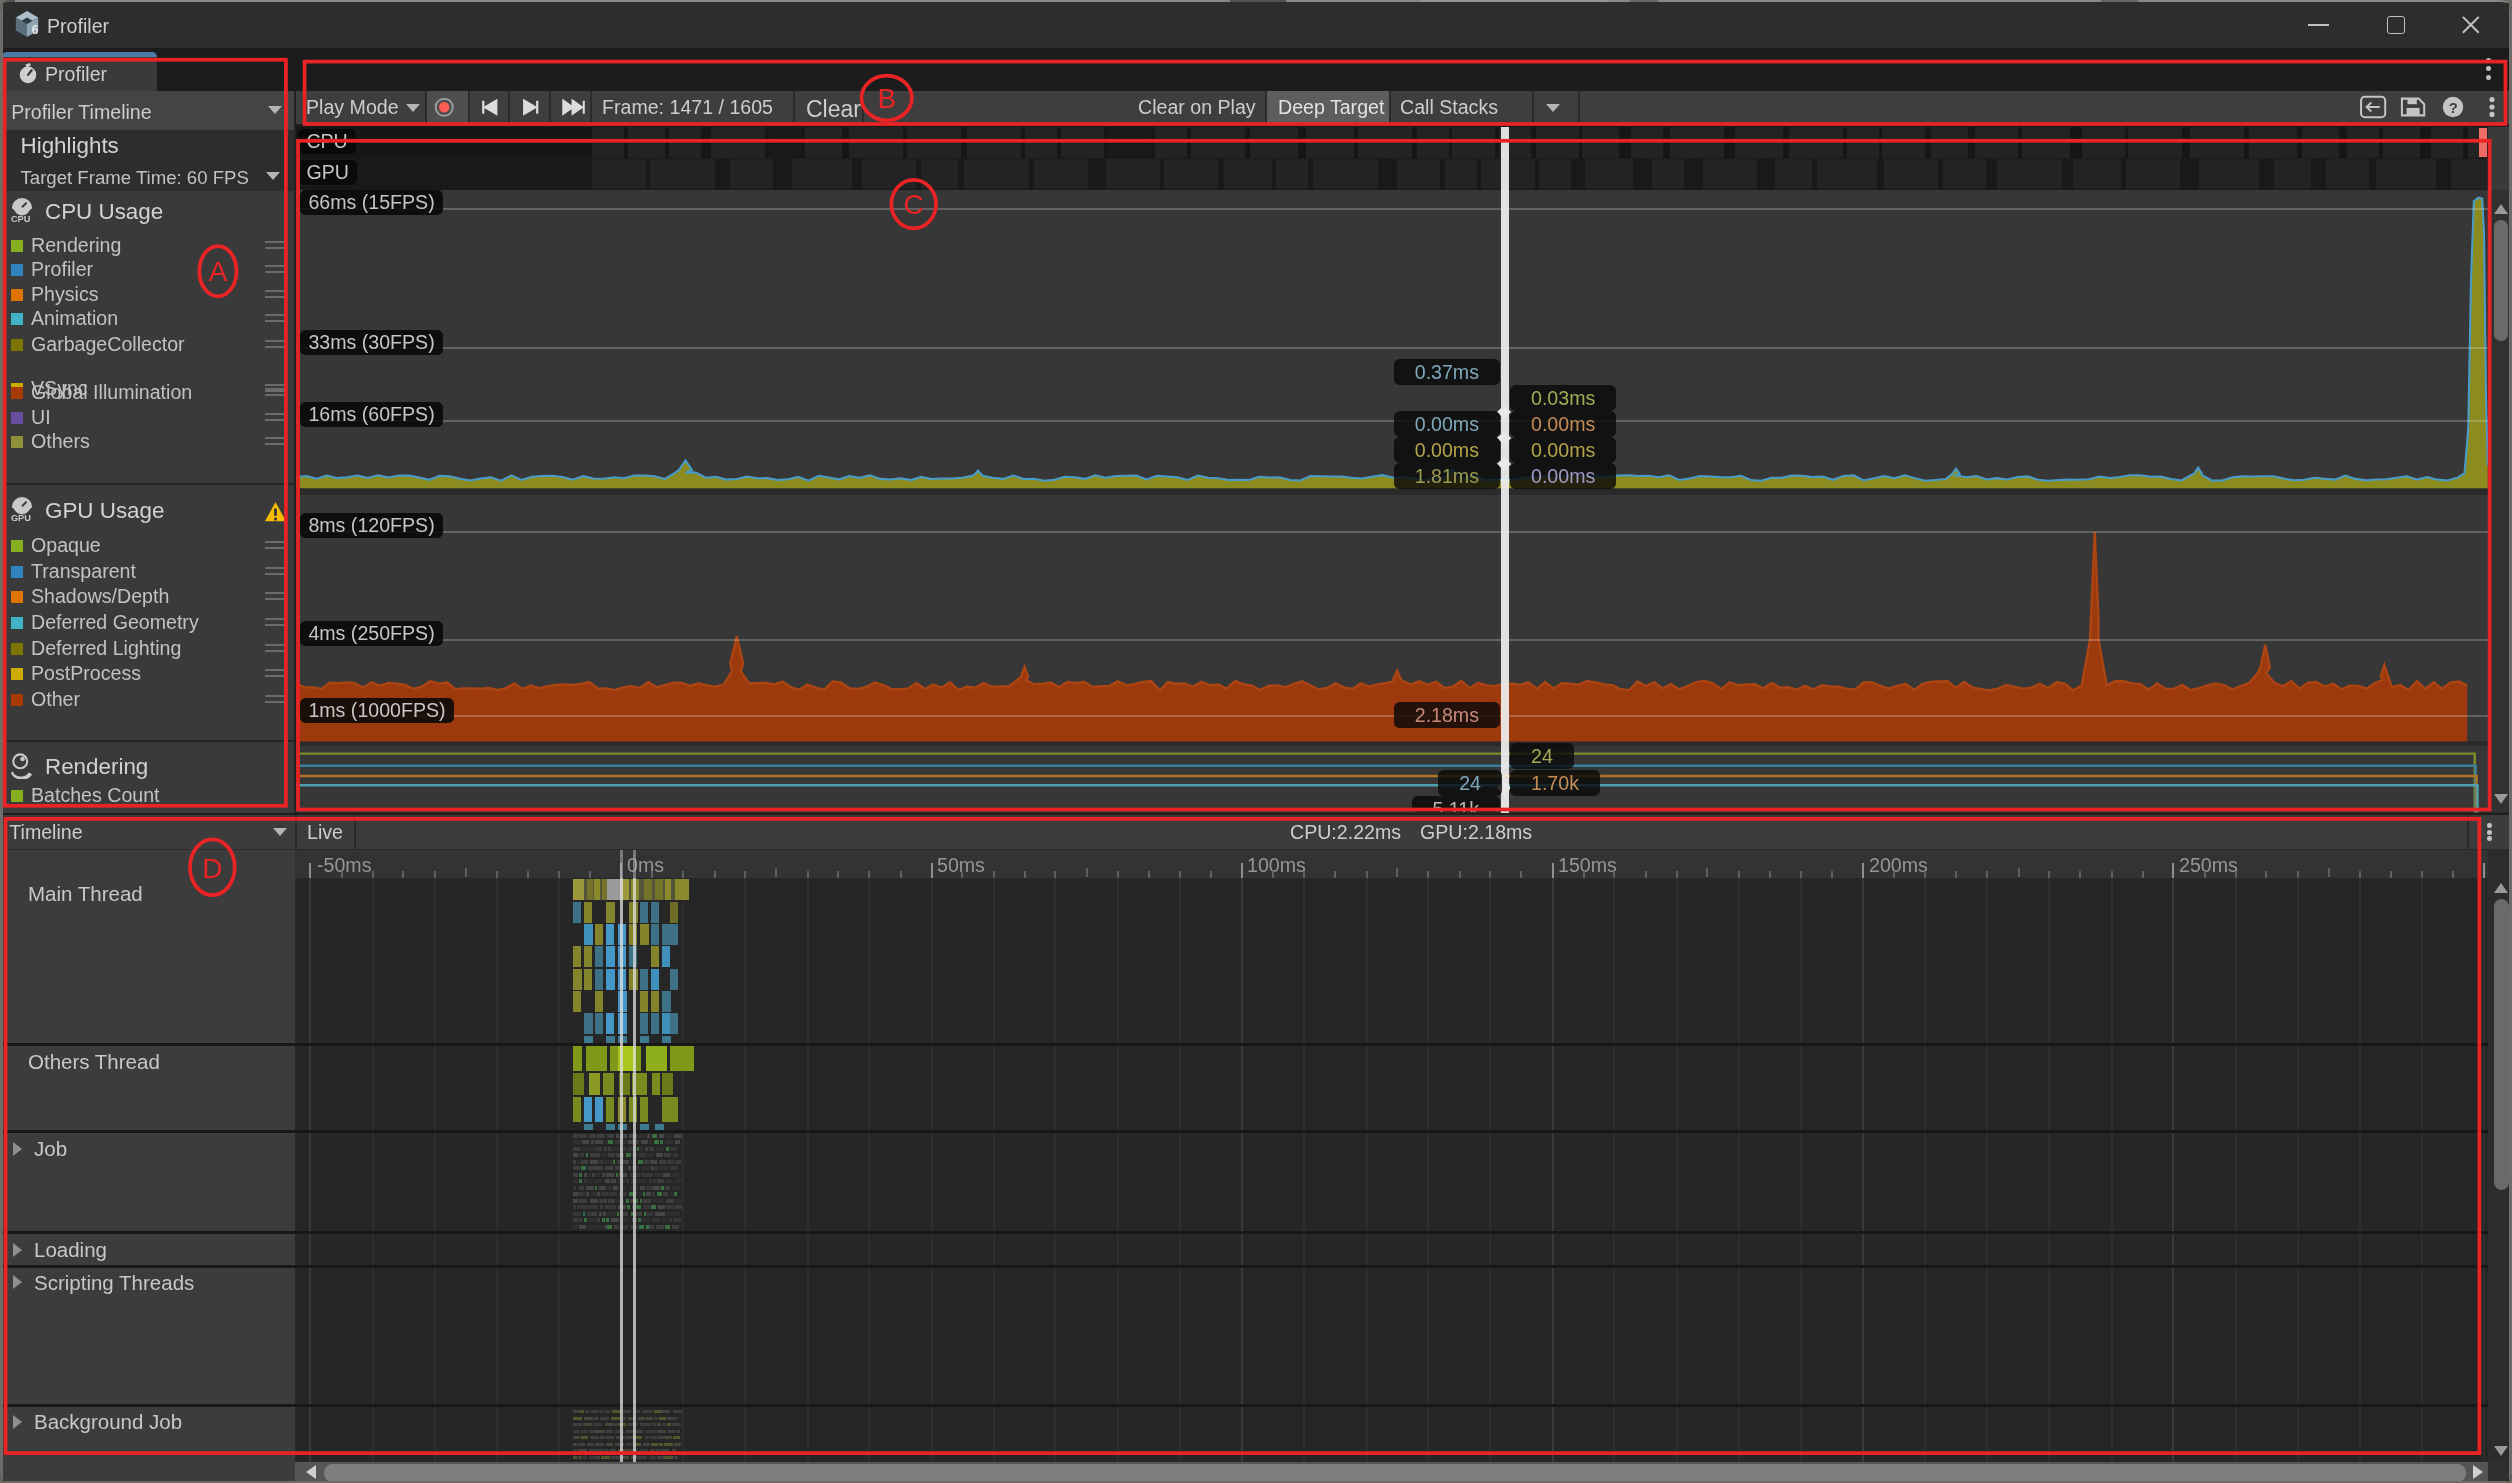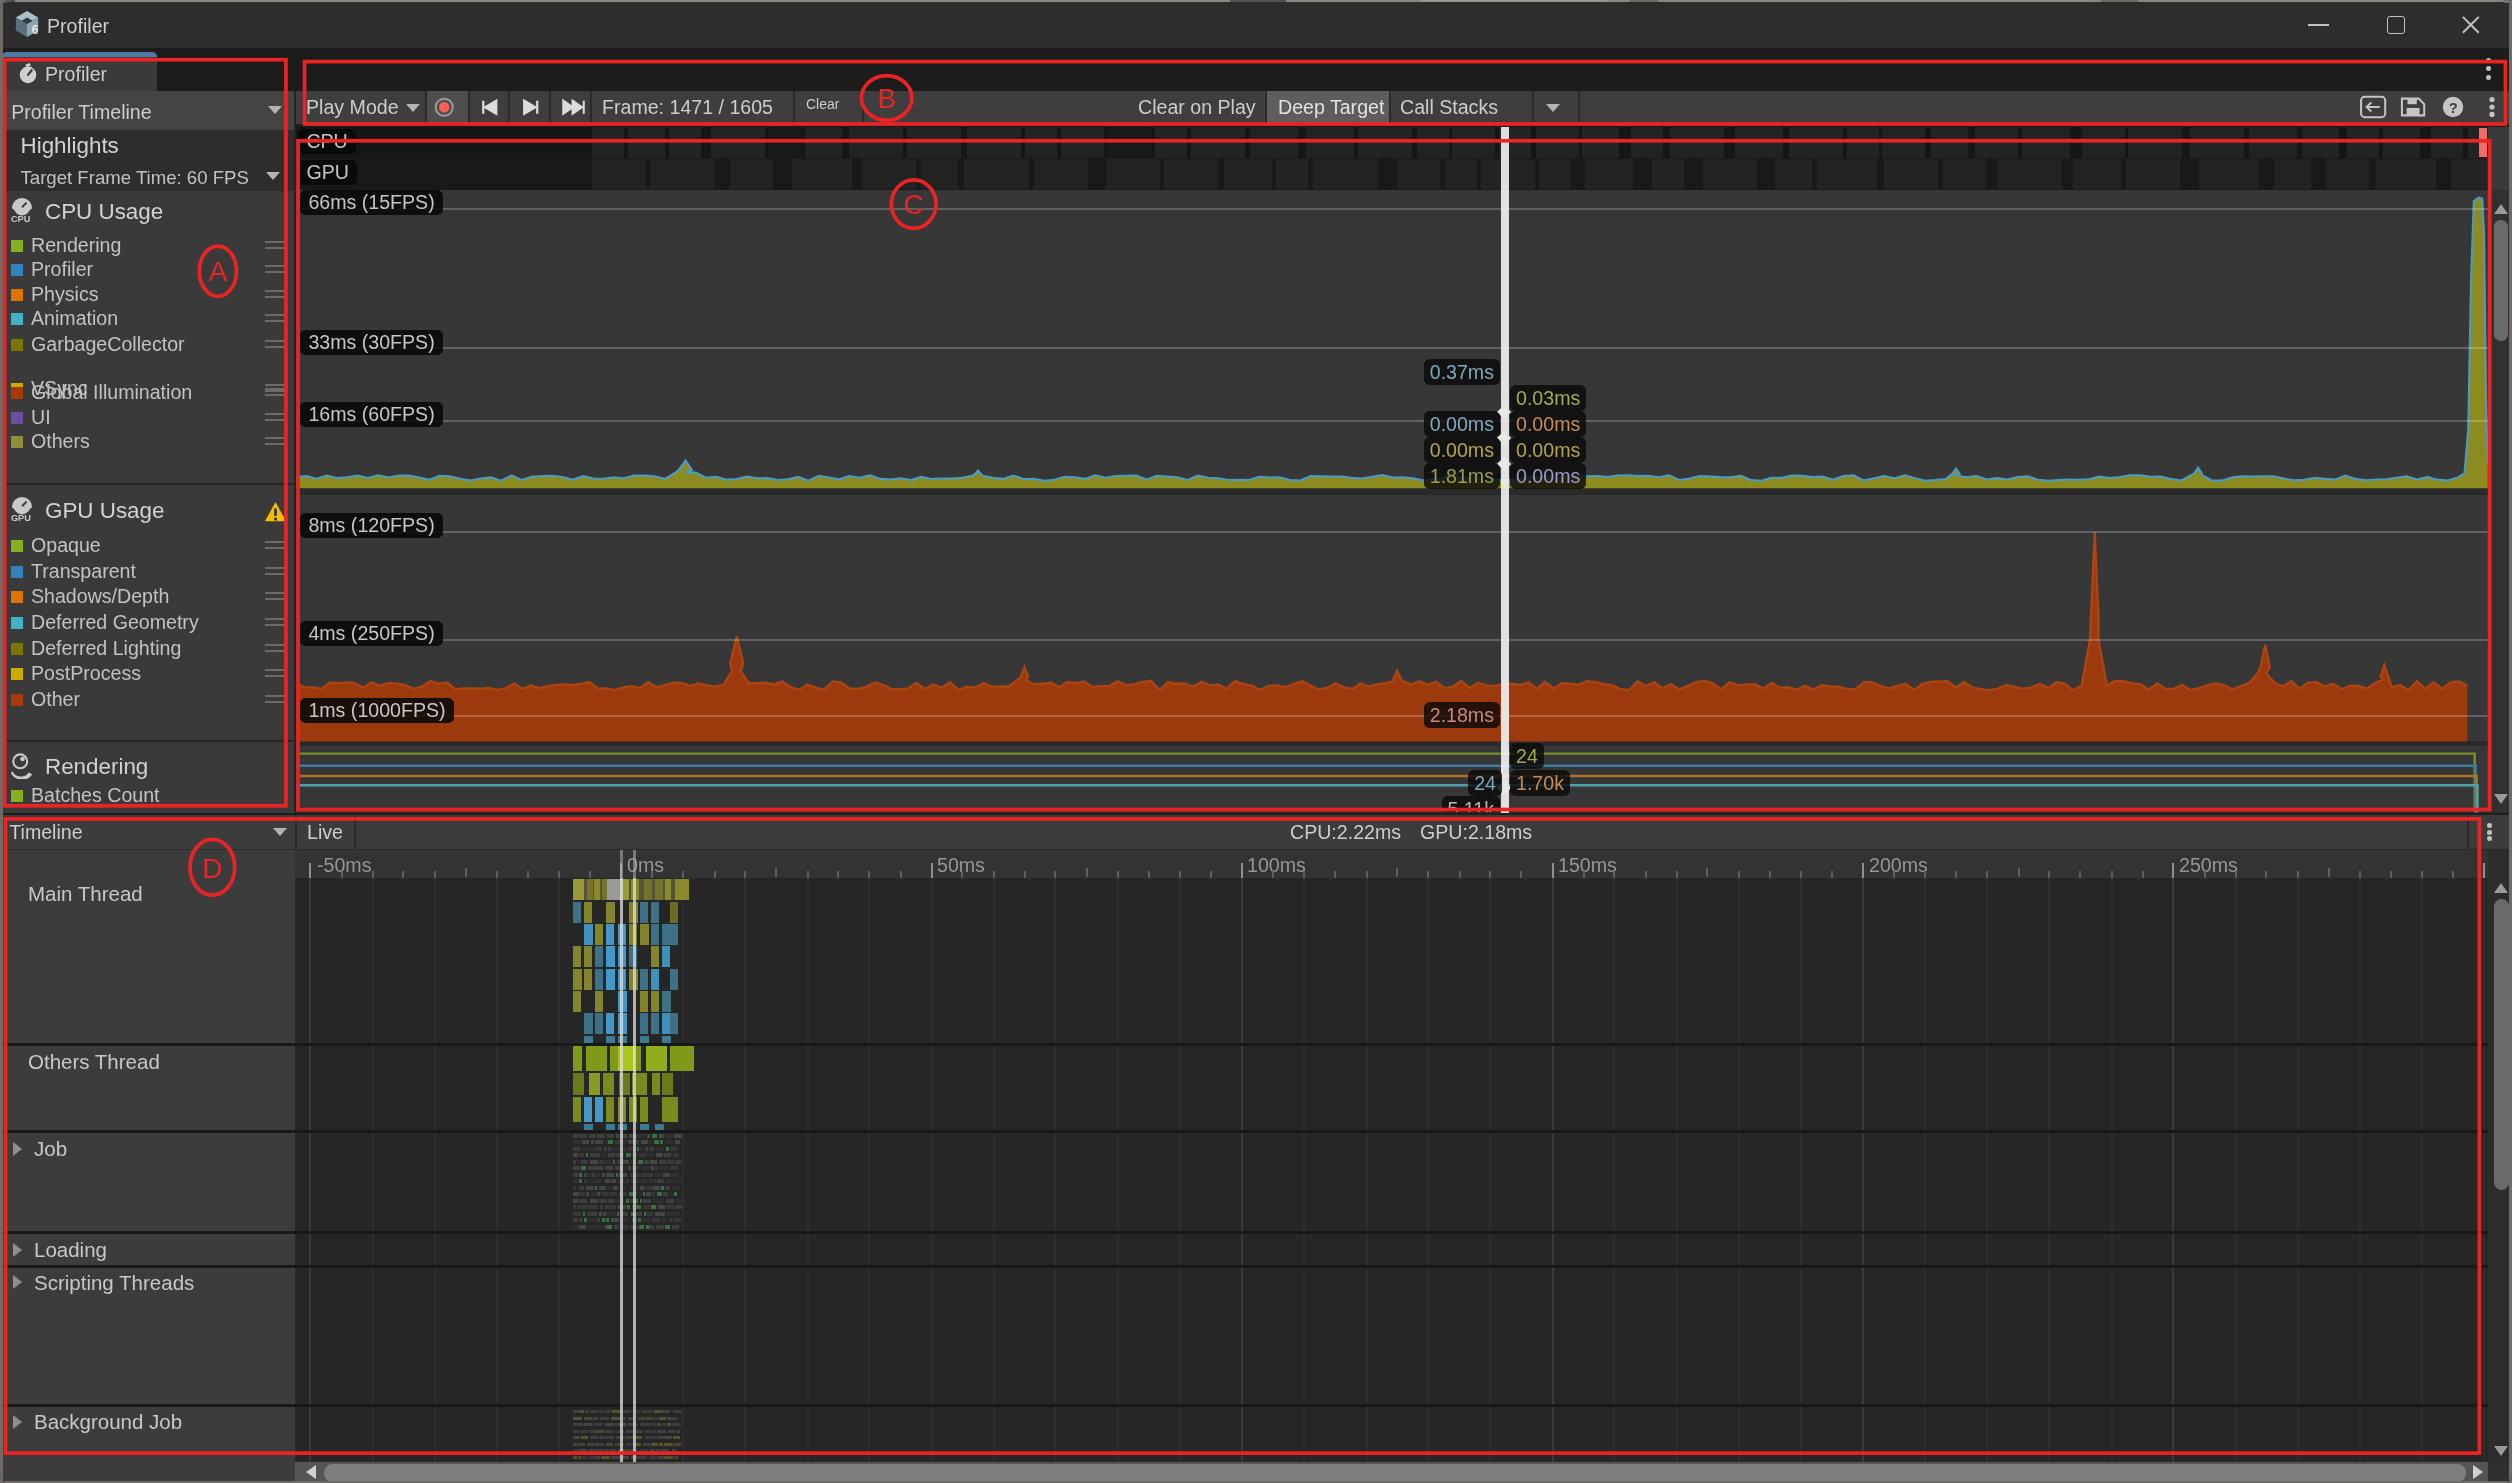--- a/index.html
+++ b/index.html
@@ -2,21 +2,21 @@
 <html style="font-size:15px"><head><meta charset="utf-8"><style>
 html,body{margin:0;padding:0;background:#2b2b2b;}
 *{box-sizing:border-box;font-family:"Liberation Sans",sans-serif;}
 #root{position:relative;width:2512px;height:1484px;overflow:hidden;background:#6f6b67;}
 #win{position:absolute;left:0;top:0;width:2512px;height:1484px;border-radius:10.2px;overflow:hidden;background:#2b2b2b;}
 .abs{position:absolute;}
 .t{position:absolute;color:#c8c8c8;white-space:nowrap;}
 .pill{position:absolute;background:rgba(8,8,8,0.88);color:#c6c6c6;border-radius:5.6px;
   font-size:19.6px;line-height:25px;padding:0 8.4px;}
 .tip{position:absolute;background:rgba(10,10,10,0.82);border-radius:5.6px;font-size:19.6px;
-  line-height:26px;padding:0 6px;}
+  line-height:26px;padding:0 21px;}
 .leg{position:absolute;left:0;width:295px;height:25px;}
 .leg .sq{position:absolute;left:11.2px;top:6.5px;width:12px;height:12px;}
 .leg .lt{position:absolute;left:31px;top:0;font-size:19.6px;line-height:25px;color:#c2c2c2;}
 .leg .h1,.leg .h2{position:absolute;right:10.2px;height:1.9px;width:19.6px;background:#6b6b6b;}
 .leg .h1{top:8.4px}.leg .h2{top:14px}
 .tri-d{width:0;height:0;border-left:7.5px solid transparent;border-right:7.5px solid transparent;border-top:8.4px solid #b4b4b4;}
 .tri-r{width:0;height:0;border-top:7.5px solid transparent;border-bottom:7.5px solid transparent;border-left:9.3px solid #8f8f8f;}
 </style></head>
 <body>
 <div id="root">
@@ -68,21 +68,21 @@
 <svg class="abs" style="left:473px;top:96px" width="121" height="22.4" viewBox="0 0 130 24">
 <path d="M11 5 v14 M25 5 L13 12 L25 19 Z" stroke="#dcdcdc" stroke-width="2.4" fill="#dcdcdc"></path>
 <path d="M55 5 L67 12 L55 19 Z M69 5 v14" stroke="#dcdcdc" stroke-width="2.4" fill="#dcdcdc"></path>
 <path d="M97 5 L107 12 L97 19 Z M107 5 L117 12 L107 19 Z M119 5 v14" stroke="#dcdcdc" stroke-width="2.2" fill="#dcdcdc"></path>
 </svg>
 <div class="abs" style="left:508px;top:91px;width:1.9px;height:33px;background:#2b2b2b;"></div>
 <div class="abs" style="left:549px;top:91px;width:1.9px;height:33px;background:#2b2b2b;"></div>
 <div class="abs" style="left:590px;top:91px;width:1.9px;height:33px;background:#2b2b2b;"></div>
 <div class="t" style="left:602px;top:96px;font-size:19.6px;color:#cdcdcd;font-weight:400;">Frame: 1471 / 1605</div>
 <div class="abs" style="left:793px;top:91px;width:1.9px;height:33px;background:#2b2b2b;"></div>
-<div class="t" style="left:806px;top:96px;font-size:14px;color:#cdcdcd;font-weight:400;">Clear</div>
+<div class="t" style="left:806px;top:96px;font-size:23px;color:#cdcdcd;font-weight:400;">Clear</div>
 <div class="abs" style="left:862px;top:91px;width:1.9px;height:33px;background:#2b2b2b;"></div>
 <div class="t" style="left:1138px;top:96px;font-size:19.6px;color:#cdcdcd;font-weight:400;">Clear on Play</div>
 <div class="abs" style="left:1265px;top:91px;width:1.9px;height:33px;background:#2b2b2b;"></div>
 <div class="abs" style="left:1267px;top:91px;width:122px;height:33px;background:#5d5d5d;"></div>
 <div class="t" style="left:1278px;top:96px;font-size:19.6px;color:#e2e2e2;font-weight:400;">Deep Target</div>
 <div class="abs" style="left:1389px;top:91px;width:1.9px;height:33px;background:#2b2b2b;"></div>
 <div class="t" style="left:1400px;top:96px;font-size:19.6px;color:#cdcdcd;font-weight:400;">Call Stacks</div>
 <div class="abs" style="left:1532px;top:91px;width:1.9px;height:33px;background:#2b2b2b;"></div>
 <div class="abs tri-d" style="left:1546px;top:104px;"></div>
 <div class="abs" style="left:1578px;top:91px;width:1.9px;height:33px;background:#2b2b2b;"></div>

